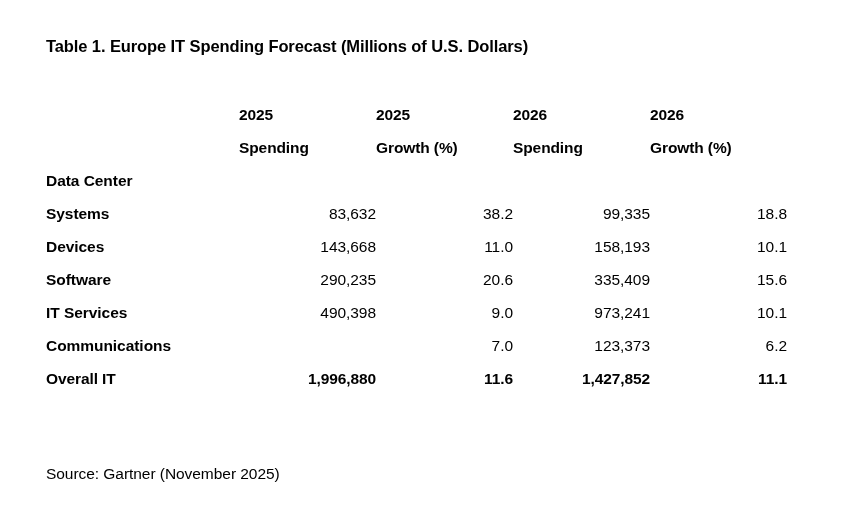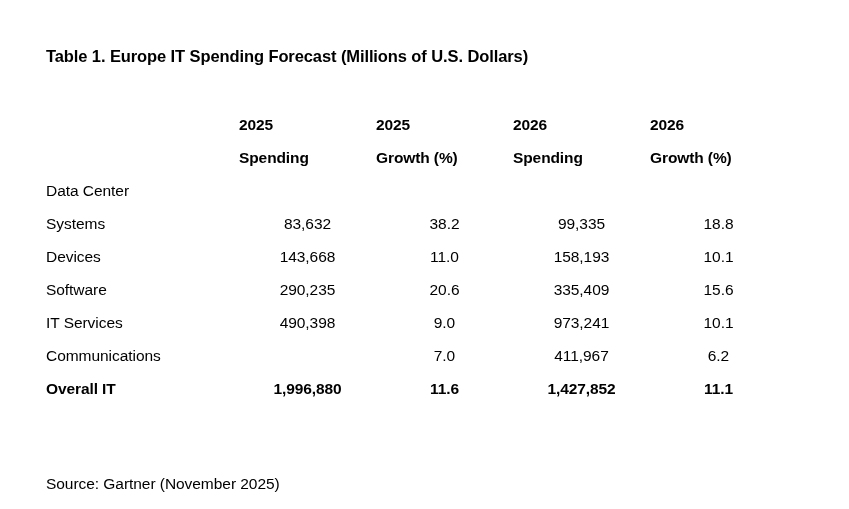--- a/index.html
+++ b/index.html
@@ -15,21 +15,20 @@
     font-family: "Liberation Sans", sans-serif;
     color: #000000;
     -webkit-font-smoothing: antialiased;
   }
   .page {
     position: relative;
     width: 849px;
     height: 384px;
     box-sizing: border-box;
     padding: 0 46px;
-    margin-top: 10px;
   }
   .table-title {
     position: absolute;
     left: 46px;
     top: 37px;
     font-size: 16.5px;
     font-weight: 700;
     letter-spacing: -0.1px;
     white-space: nowrap;
   }
@@ -61,25 +60,25 @@
     letter-spacing: -0.1px;
   }
   table.forecast thead th.hdr-label { text-align: left; }
   table.forecast thead th.hdr-num   { text-align: left; }
   table.forecast thead th .hdr-line {
     display: block;
     white-space: nowrap;
   }
   table.forecast tbody th.row-label {
     text-align: left;
-    font-weight: 400;
+    font-weight: 700;
     letter-spacing: -0.05px;
   }
   table.forecast tbody td.num {
-    text-align: center;
+    text-align: right;
     letter-spacing: -0.05px;
   }
   table.forecast tbody tr.total-row th.row-label,
   table.forecast tbody tr.total-row td.num {
     font-weight: 700;
     letter-spacing: -0.1px;
   }
   .source-note {
     position: absolute;
     left: 46px;
@@ -159,21 +158,21 @@
           <th class="row-label">IT Services</th>
           <td class="num">490,398</td>
           <td class="num">9.0</td>
           <td class="num">973,241</td>
           <td class="num">10.1</td>
         </tr>
         <tr>
           <th class="row-label">Communications</th>
           <td class="num"></td>
           <td class="num">7.0</td>
-          <td class="num">411,967</td>
+          <td class="num">123,373</td>
           <td class="num">6.2</td>
         </tr>
         <tr class="total-row">
           <th class="row-label">Overall IT</th>
           <td class="num">1,996,880</td>
           <td class="num">11.6</td>
           <td class="num">1,427,852</td>
           <td class="num">11.1</td>
         </tr>
       </tbody>

